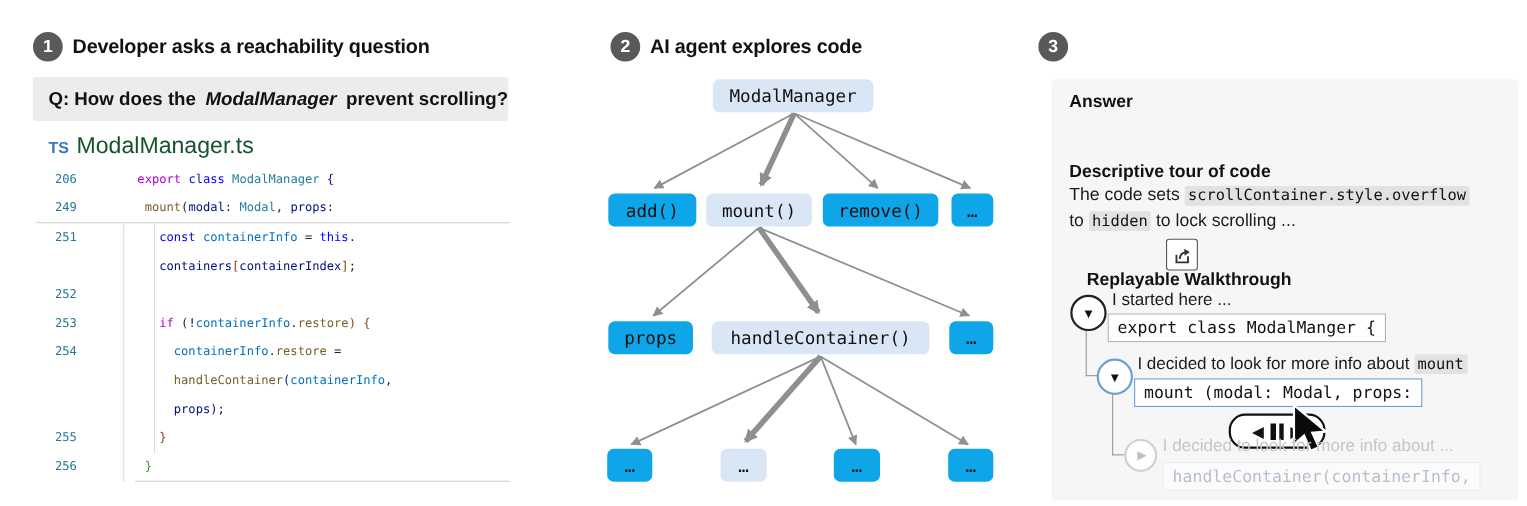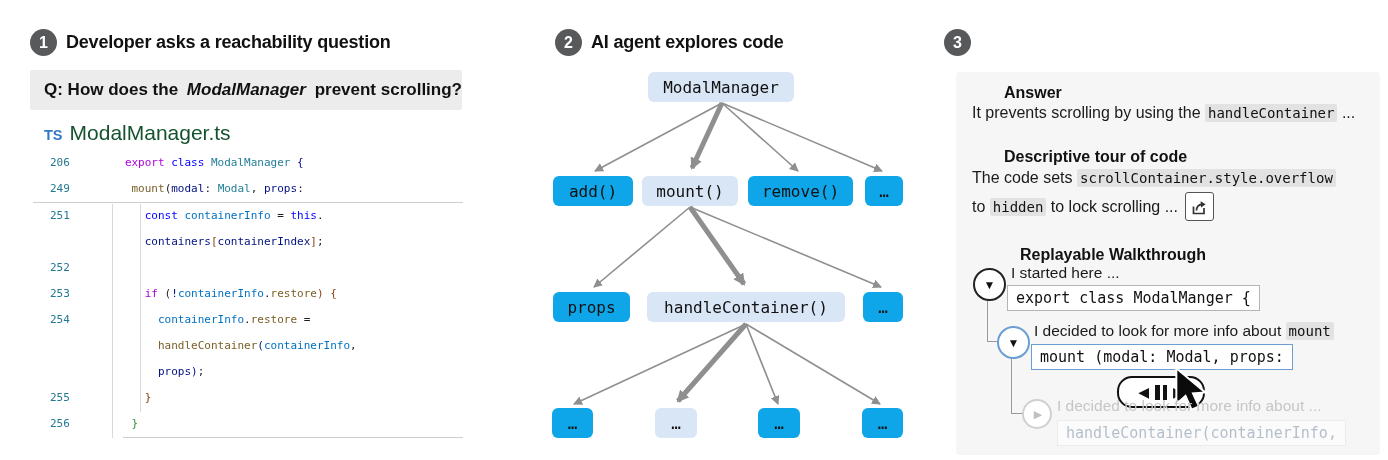--- a/index.html
+++ b/index.html
@@ -32,21 +32,21 @@
   .indent-guide{position:absolute;width:0;border-left:1px solid #d9d9d9;}
 
   
   .tnode{position:absolute;height:30px;border-radius:6px;display:flex;align-items:center;
          justify-content:center;font-family:"DejaVu Sans Mono",monospace;font-size:16px;color:#111;}
   .tnode.blue{background:#d9e6f6;}
   .tnode.gray{background:#0ea5e9;}
 
   
   .p3bg{background:#f6f6f6;border-radius:4px;}
-  .p3label{font-size:16px;font-weight:bold;color:#111;margin-left:32px;}
+  .p3label{font-size:16px;font-weight:bold;color:#111;}
   .p3text{font-size:16px;color:#1a1a1a;white-space:nowrap;}
   .chip{font-family:"DejaVu Sans Mono",monospace;font-size:14px;background:#e2e2e2;
         padding:1px 3px;border-radius:2px;color:#111;}
   .btnrow{display:flex;align-items:center;gap:7px;}
   .icon-btn{width:27px;height:27px;background:#fff;border:1.6px solid #555;border-radius:3px;
             display:flex;align-items:center;justify-content:center;}
   .walk-btn{height:27px;background:#ebebeb;border:1.4px solid #9a9a9a;border-radius:2px;
             display:flex;align-items:center;gap:7px;padding:0 9px;font-size:15.5px;color:#333;}
   .wt-circle{position:absolute;border-radius:50%;background:#fff;display:flex;
              align-items:center;justify-content:center;}
@@ -176,29 +176,26 @@
   <div class="tnode gray" style="left:758px;top:408px;width:42px;">…</div>
   <div class="tnode gray" style="left:862px;top:408px;width:41px;">…</div>
 
   <div class="abs sec-head" style="left:944px;top:29px;">
     <div class="badge">3</div>
   </div>
 
   <div class="abs p3bg" style="left:956px;top:72px;width:424px;height:383px;"></div>
 
   <div class="abs p3label" style="left:972px;top:84px;">Answer</div>
-  <div class="abs p3text" style="left:972px;top:104px;">
-    <span>It prevents scrolling by using the </span><span class="chip">handleContainer</span><span> ...</span>
-  </div>
 
   <div class="abs p3label" style="left:972px;top:148px;">Descriptive tour of code</div>
   <div class="abs p3text" style="left:972px;top:169px;">
     <span>The code sets </span><span class="chip">scrollContainer.style.overflow</span>
   </div>
-  <div class="abs p3text btnrow" style="left:972px;top:192px;">
+  <div class="abs p3text btnrow" style="left:972px;top:192px;flex-direction:column;">
     <span><span>to </span><span class="chip">hidden</span><span> to lock scrolling ...</span></span>
     <span class="icon-btn">
       <svg width="18" height="18" viewBox="0 0 18 18">
         <path d="M3.5 8.5 v7 h10.5 v-5.5" fill="none" stroke="#333" stroke-width="1.7"></path>
         <path d="M6.5 12.5 Q6.7 6.8 12 6.4" fill="none" stroke="#333" stroke-width="1.7"></path>
         <path d="M10.6 3.2 L15.6 6.2 L11 9.6 Z" fill="#333"></path>
       </svg>
     </span>
   </div>
 

